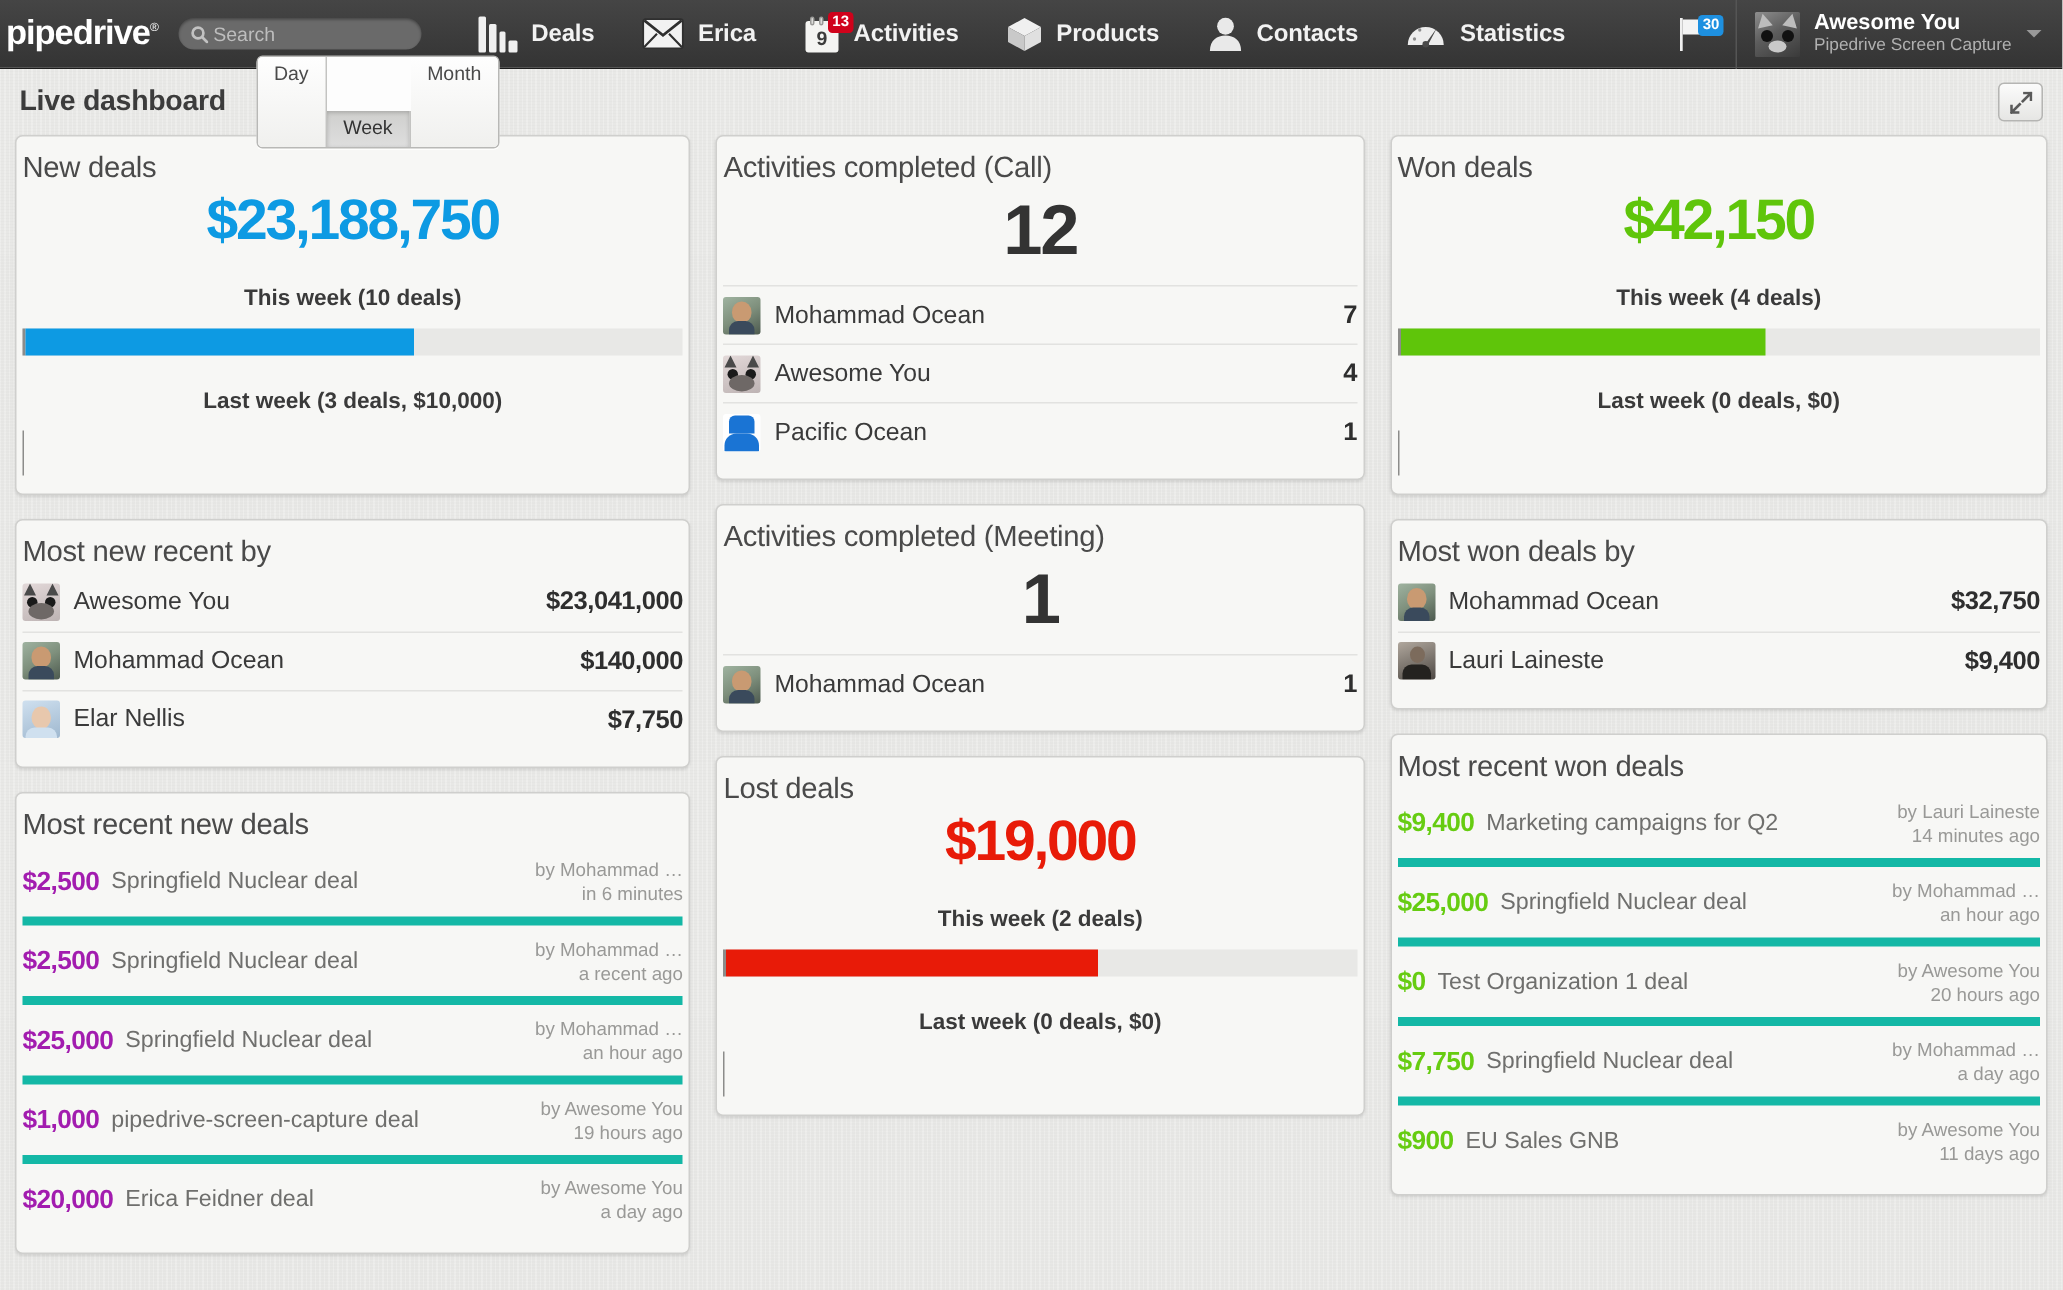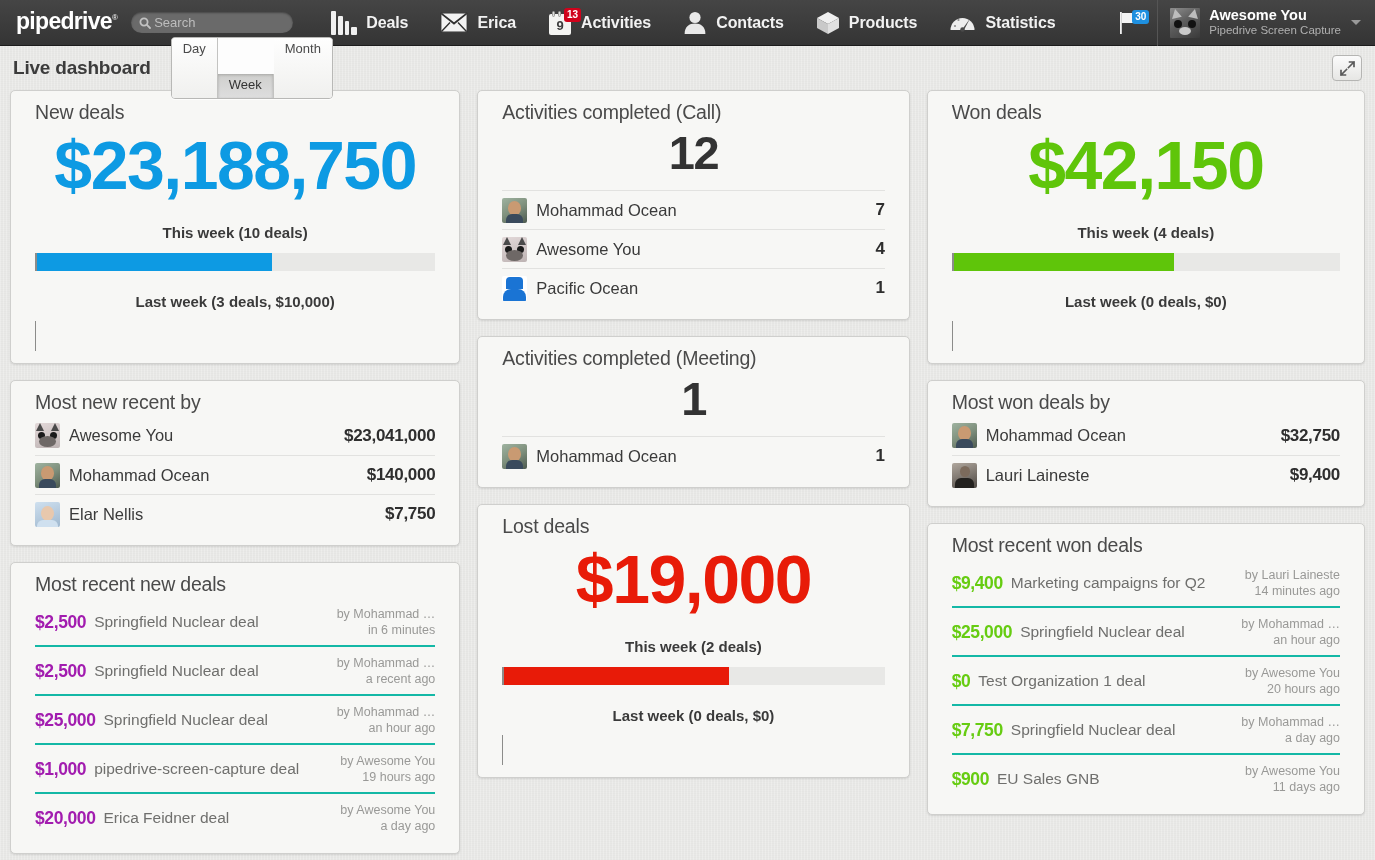--- a/index.html
+++ b/index.html
@@ -26,21 +26,21 @@
     display: flex;
     align-items: center;
     position: relative;
     border-bottom: 1px solid #1c1c1c;
   }
   .logo {
     color: #fff;
     font-size: 23px;
     font-weight: bold;
     letter-spacing: -0.7px;
-    padding: 0 10px 0 16px;
+    padding: 0 10px 0 4px;
     position: relative;
     top: -1px;
   }
   .logo .tm {
     font-size: 8px;
     vertical-align: super;
     font-weight: normal;
   }
   .search-wrap {
     margin-left: 4px;
@@ -220,34 +220,34 @@
   .col { display: flex; flex-direction: column; gap: 16px; }
   .col-left  { width: 452px; }
   .col-mid   { width: 434px; }
   .col-right { width: 440px; }
 
   .card {
     background: #f7f7f5;
     border: 1px solid #cfcfcd;
     border-radius: 5px;
     box-shadow: 0 1px 2px rgba(0,0,0,0.10);
-    padding: 10px 24px 12px;
+    padding: 10px 4px 12px;
   }
   .card-title {
     font-size: 19.5px;
     color: #4a4a4a;
     font-weight: normal;
     letter-spacing: -0.2px;
     margin-bottom: 2px;
   }
 
   
   .bignum {
     text-align: center;
-    font-size: 68px;
+    font-size: 38px;
     font-weight: bold;
     letter-spacing: -1.5px;
     line-height: 1.15;
     margin-top: 2px;
   }
   .bignum.blue  { color: #0d9ae3; }
   .bignum.green { color: #5fc50a; }
   .bignum.red   { color: #e81b08; }
   .bignum.dark  { color: #333; font-size: 47px; }
   .subcaption {
@@ -319,21 +319,21 @@
   .av-elar::before { content:""; position:absolute; left:6px; top:4px; width:13px; height:15px; background:#e8c8ad; border-radius:50%; }
   .av-elar::after  { content:""; position:absolute; left:2px; bottom:0; width:21px; height:7px; background:#cfe0ef; border-radius:6px 6px 0 0; }
   .av-lauri { background: linear-gradient(160deg,#b0a79d 0%,#4e4944 100%); }
   .av-lauri::before { content:""; position:absolute; left:8px; top:3px; width:10px; height:11px; background:#7c6b5c; border-radius:50%; }
   .av-lauri::after  { content:""; position:absolute; left:3px; bottom:0; width:19px; height:10px; background:#24221f; border-radius:6px 6px 0 0; }
 
   
   .drow {
     display: flex;
     align-items: center;
-    border-top: 2px solid #14b8a6;
+    border-top: 6px solid #14b8a6;
     padding: 8px 0 7px;
     min-height: 40px;
   }
   .list-nodiv .drow:first-child { border-top: none; }
   .damount {
     font-size: 17.5px;
     font-weight: bold;
     letter-spacing: -0.4px;
     flex: 0 0 auto;
   }
@@ -408,37 +408,37 @@
             <i></i>
           </span>
         <span class="cal-body">9</span>
         <span class="badge badge-red">13</span>
       </span>
       <span class="nav-label">Activities</span>
     </div>
 
     <div class="navitem">
       <span class="navicon">
-        <svg class="ico-person" viewBox="0 0 24 23">
-          <circle cx="12" cy="6.5" r="5.6" fill="#e9e9e9"></circle>
-          <path d="M1.6 23 C1.6 15.6 6.4 12.6 12 12.6 C17.6 12.6 22.4 15.6 22.4 23 Z" fill="#e9e9e9"></path>
-        </svg>
-      </span>
-      <span class="nav-label">Contacts</span>
-    </div>
-
-    <div class="navitem">
-      <span class="navicon">
         <svg class="ico-products" viewBox="0 0 24 24">
           <path d="M12 1 L23 7 L12 13 L1 7 Z" fill="#f0f0f0"></path>
           <path d="M1 7 L12 13 L12 23 L1 17 Z" fill="#c9c9c9"></path>
           <path d="M23 7 L12 13 L12 23 L23 17 Z" fill="#e0e0e0"></path>
         </svg>
       </span>
       <span class="nav-label">Products</span>
+    </div>
+
+    <div class="navitem">
+      <span class="navicon">
+        <svg class="ico-person" viewBox="0 0 24 23">
+          <circle cx="12" cy="6.5" r="5.6" fill="#e9e9e9"></circle>
+          <path d="M1.6 23 C1.6 15.6 6.4 12.6 12 12.6 C17.6 12.6 22.4 15.6 22.4 23 Z" fill="#e9e9e9"></path>
+        </svg>
+      </span>
+      <span class="nav-label">Contacts</span>
     </div>
 
     <div class="navitem">
       <span class="navicon">
         <svg class="ico-stats" viewBox="0 0 27 24">
           <path d="M1.5 19 A12 12 0 0 1 25.5 19 Z" fill="#ededed"></path>
           <path d="M13.5 18 L21 7.5 L15.5 18 Z" fill="#4a4a4a"></path>
           <circle cx="13.5" cy="18.5" r="2.2" fill="#4a4a4a"></circle>
           <circle cx="6" cy="15" r="1.1" fill="#8d8d8d"></circle>
           <circle cx="9.5" cy="9" r="1.1" fill="#8d8d8d"></circle>

